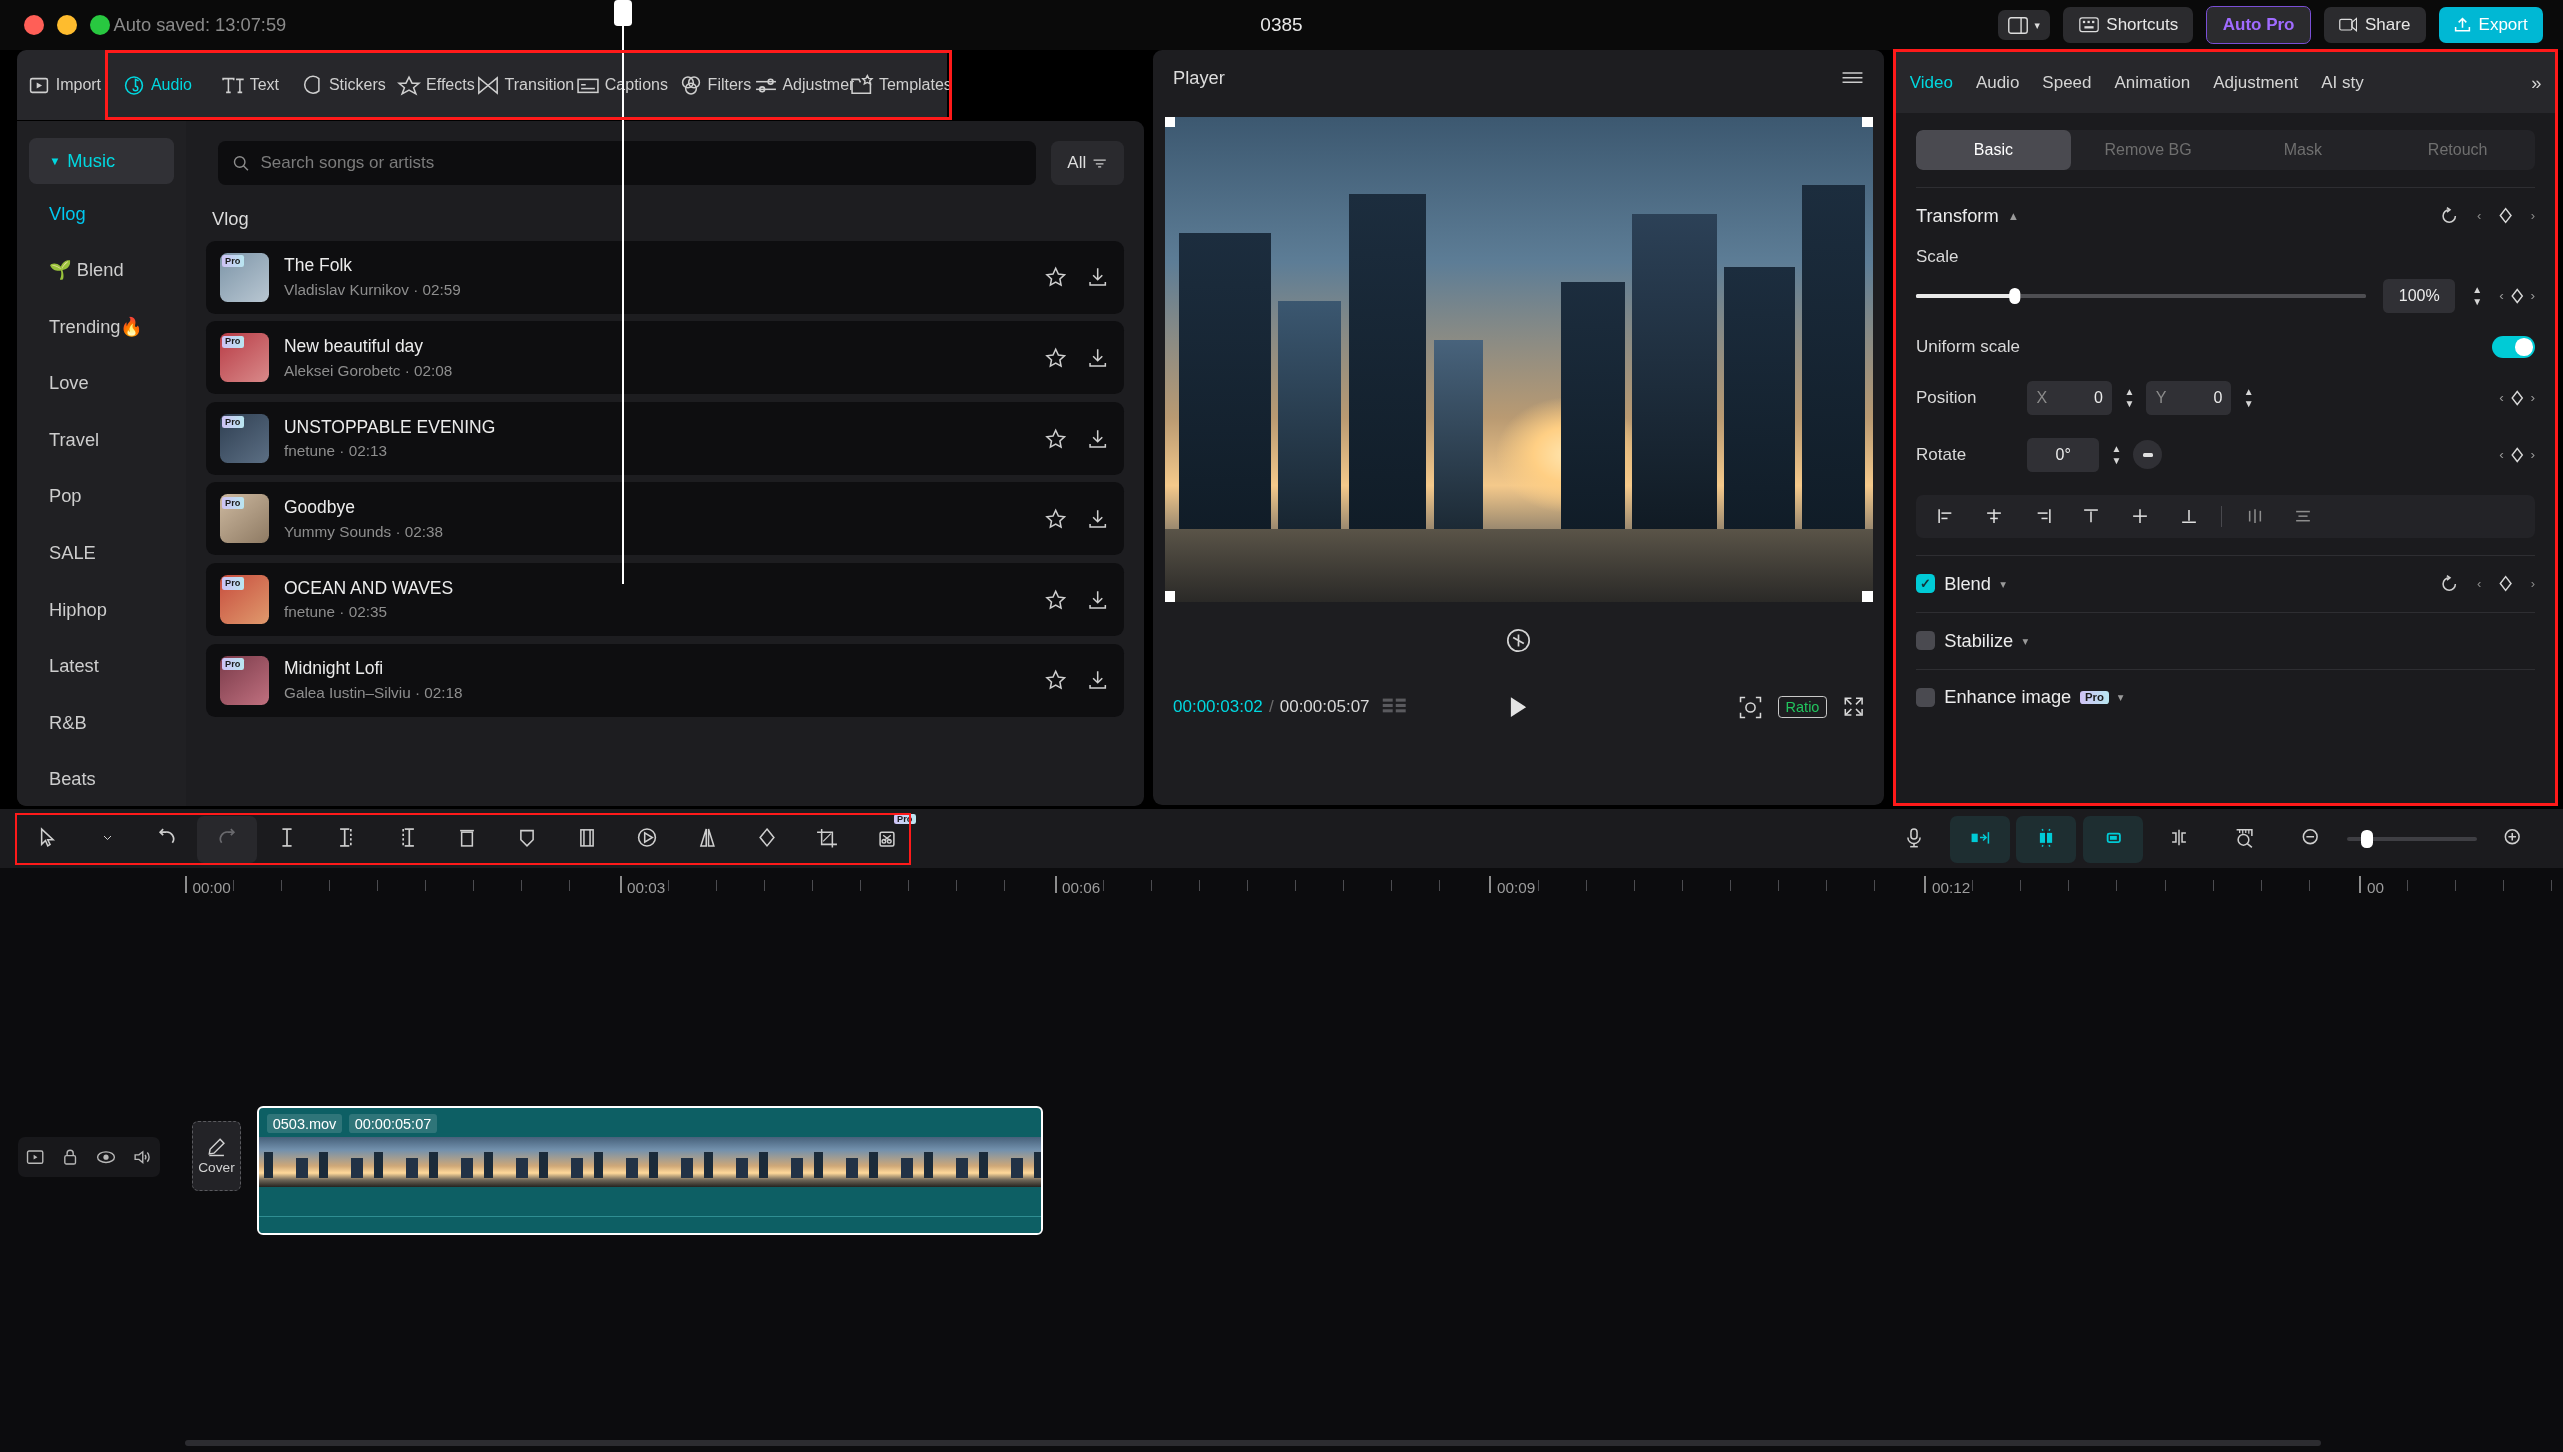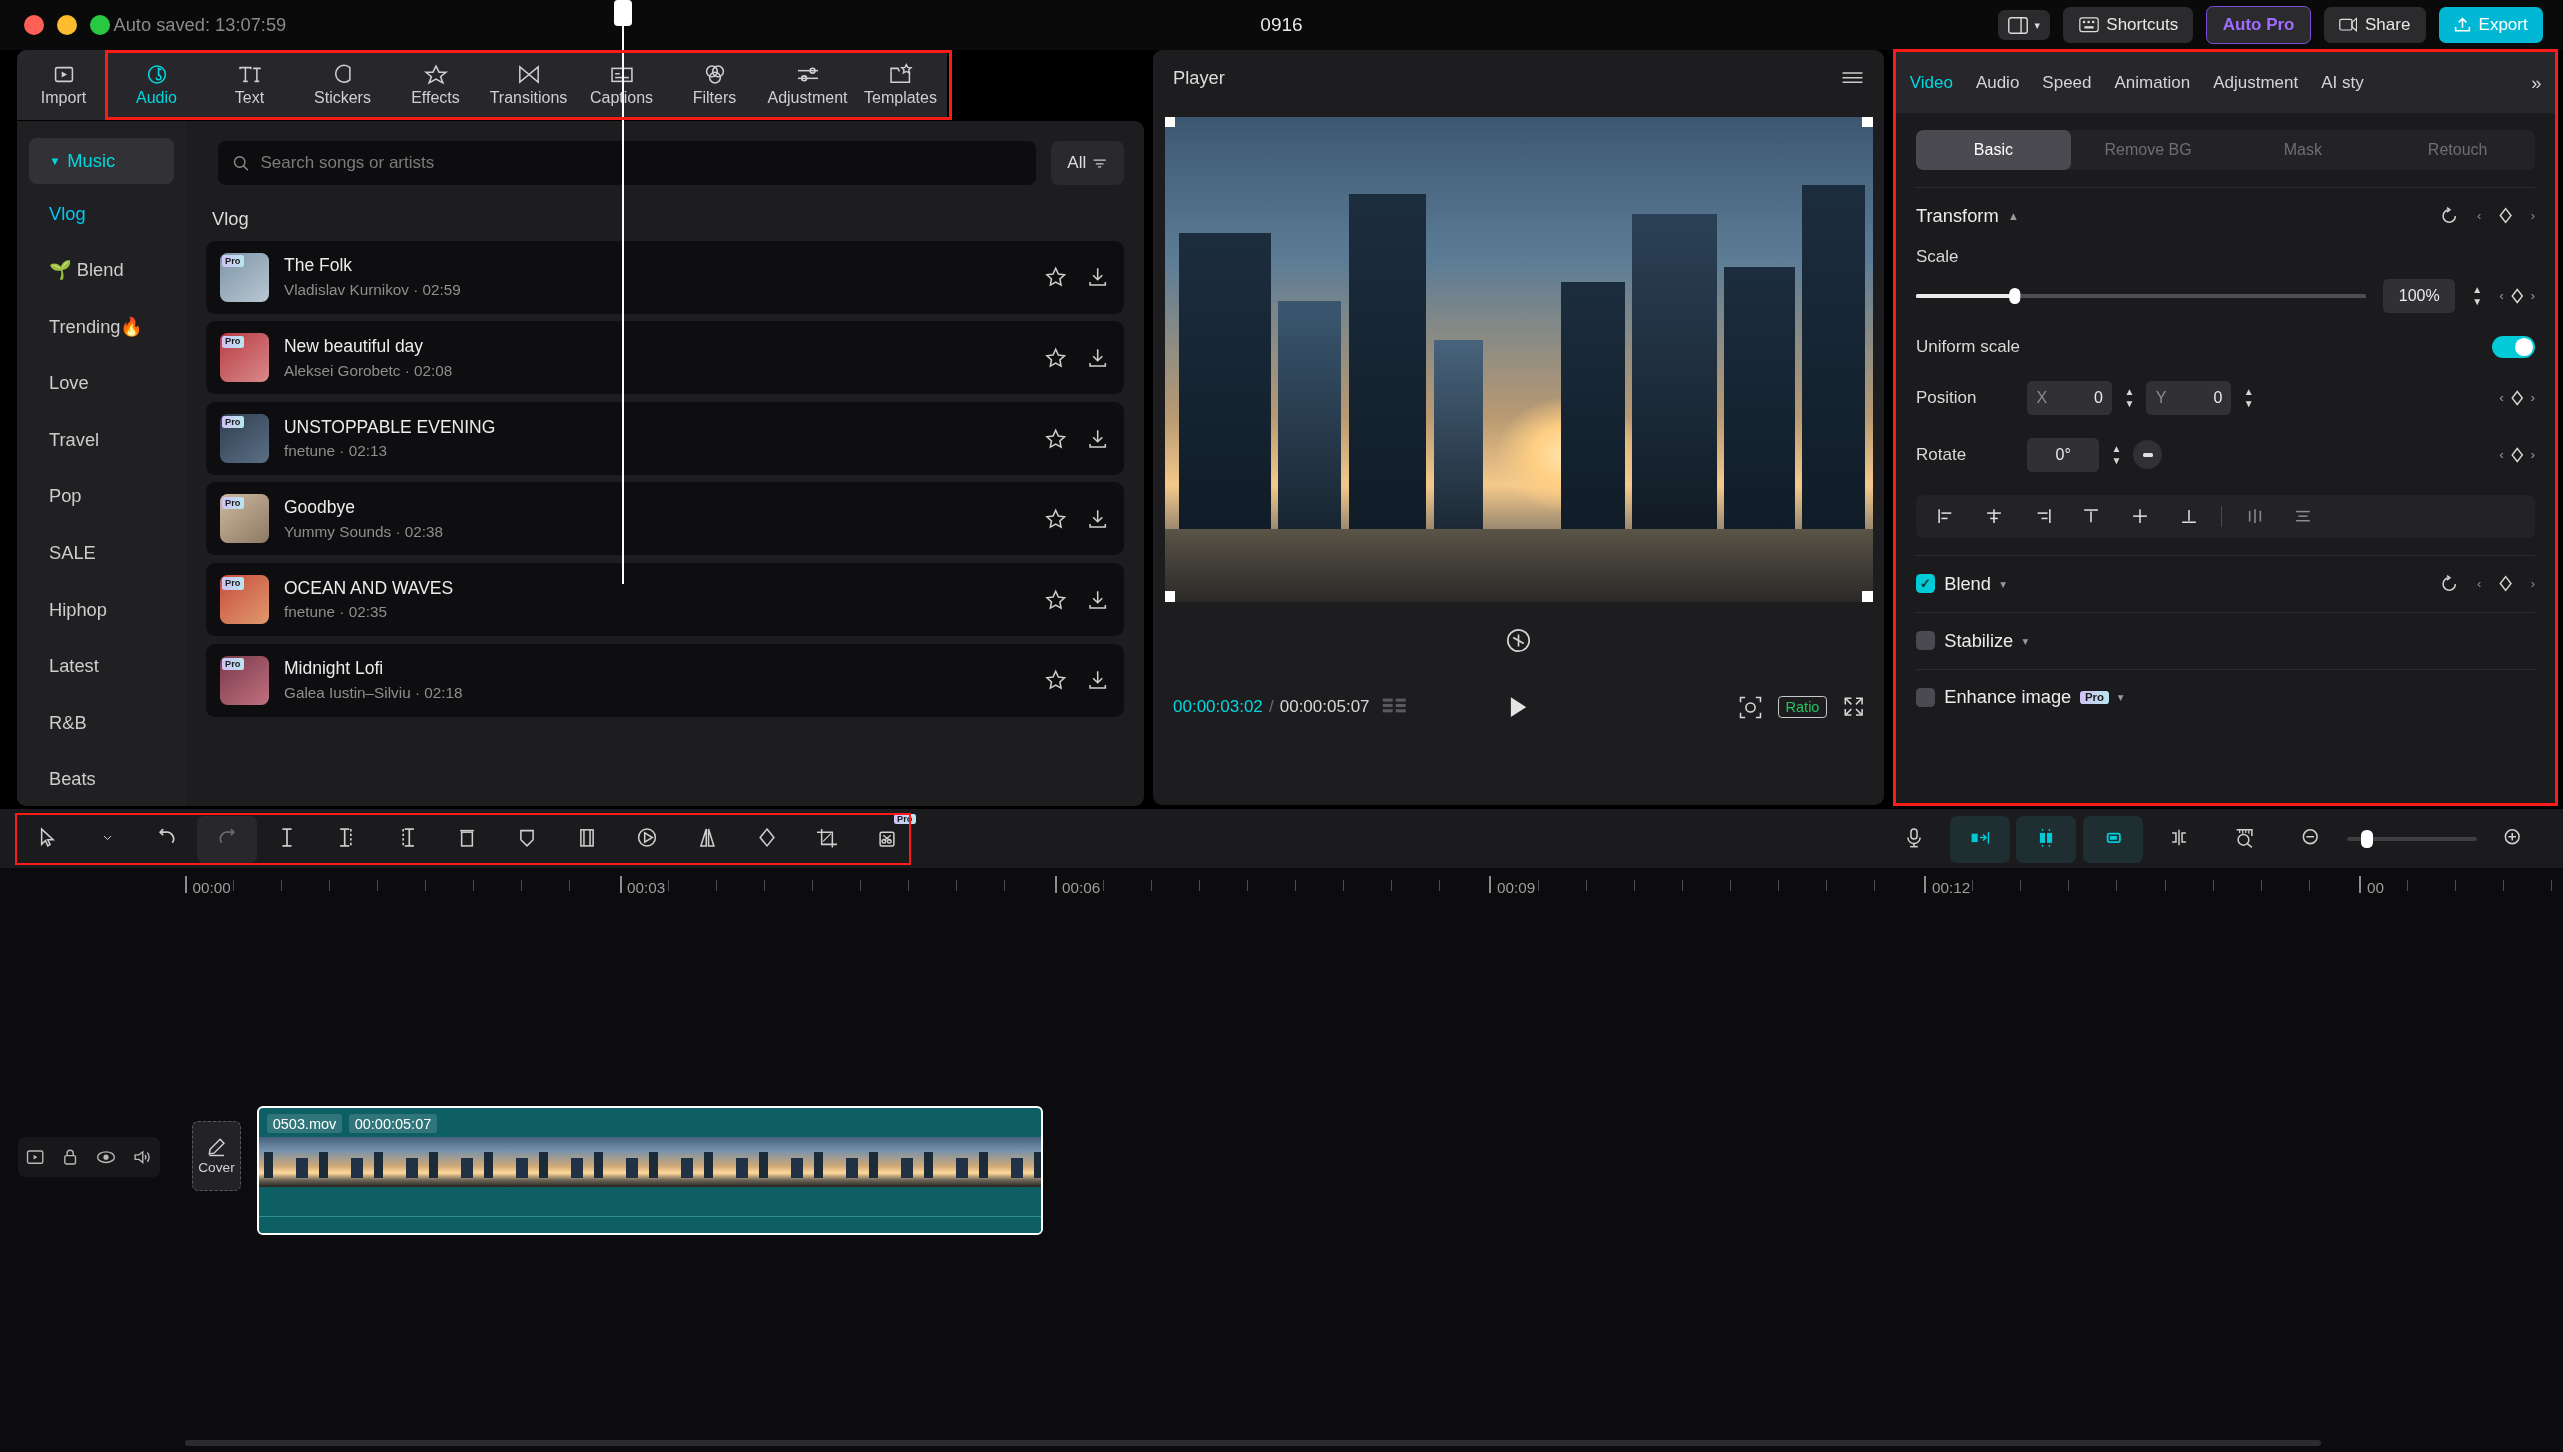--- a/index.html
+++ b/index.html
@@ -42,21 +42,21 @@
   .tb-icon-only { background: #2b2b2e; border-radius: 6.9px; padding: 6.9px 10.7px; display:flex; align-items:center; gap:6.1px; }
 
   
   .toolbar-wrap {
     position: absolute; left: 17px; top: 50px; width: 937px; height: 70px;
     display: flex; align-items: stretch;
   }
   .tool-tab {
     background: #27272b;
     width: 93px;
-    display: flex; flex-direction: column; align-items: center; justify-content: center;
+    display: flex; flex-direction: row; align-items: center; justify-content: center;
     gap: 3.8px; color: #cfcfcf; font-size: 16px; white-space: nowrap;
   }
   .tool-tab:first-child { border-top-left-radius: 9.2px; }
   .tool-tab.active { color: #00d8e0; }
   .tool-tab svg { display: block; }
   .red-box-top {
     position: absolute; left: 105px; top: 50px;
     width: 847px; height: 70px;
     border: 3.1px solid #ff1a1a; pointer-events: none; z-index: 40;
   }
@@ -333,21 +333,21 @@
 </head>
 <body>
 
 <div class="titlebar">
   <div class="traffic">
     <div class="dot red"></div>
     <div class="dot yellow"></div>
     <div class="dot green"></div>
   </div>
   <div class="autosave">Auto saved: 13:07:59</div>
-  <div class="proj-title">0916</div>
+  <div class="proj-title">0385</div>
 
   <div class="tb-right">
     <div class="tb-icon-only">
       <svg width="20" height="17" viewBox="0 0 26 22">
           <rect x="1" y="1" width="24" height="20" rx="3" fill="none" stroke="#ddd" stroke-width="1.8"></rect>
           <line x1="17" y1="1" x2="17" y2="21" stroke="#ddd" stroke-width="1.8"></line>
         </svg>
       <span style="color:#ddd;font-size:10.7px;">▾</span>
     </div>
     <div class="tb-btn">

